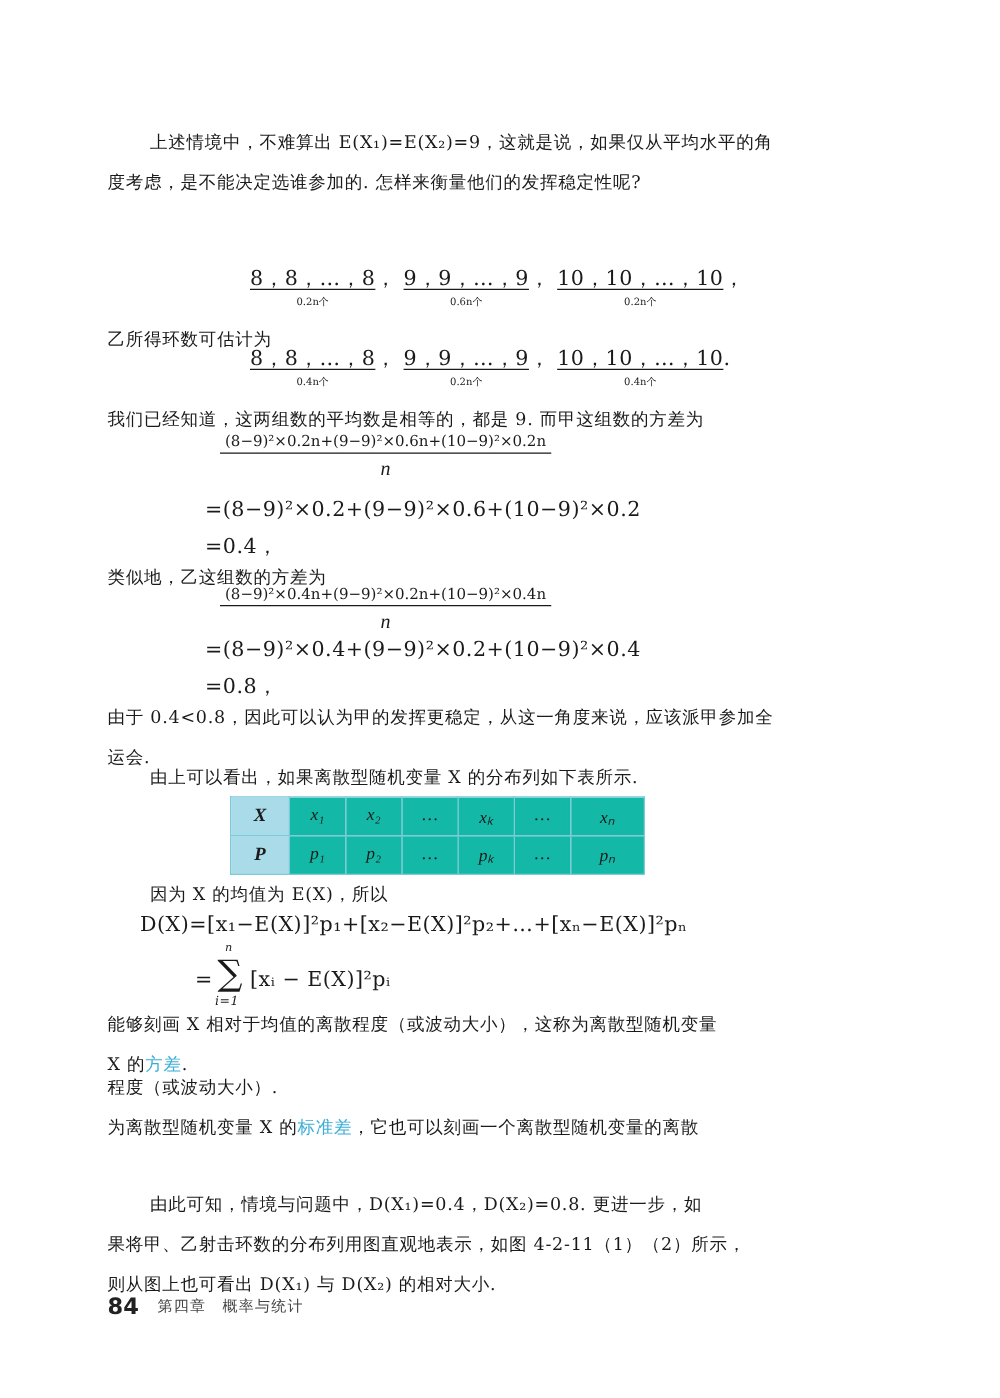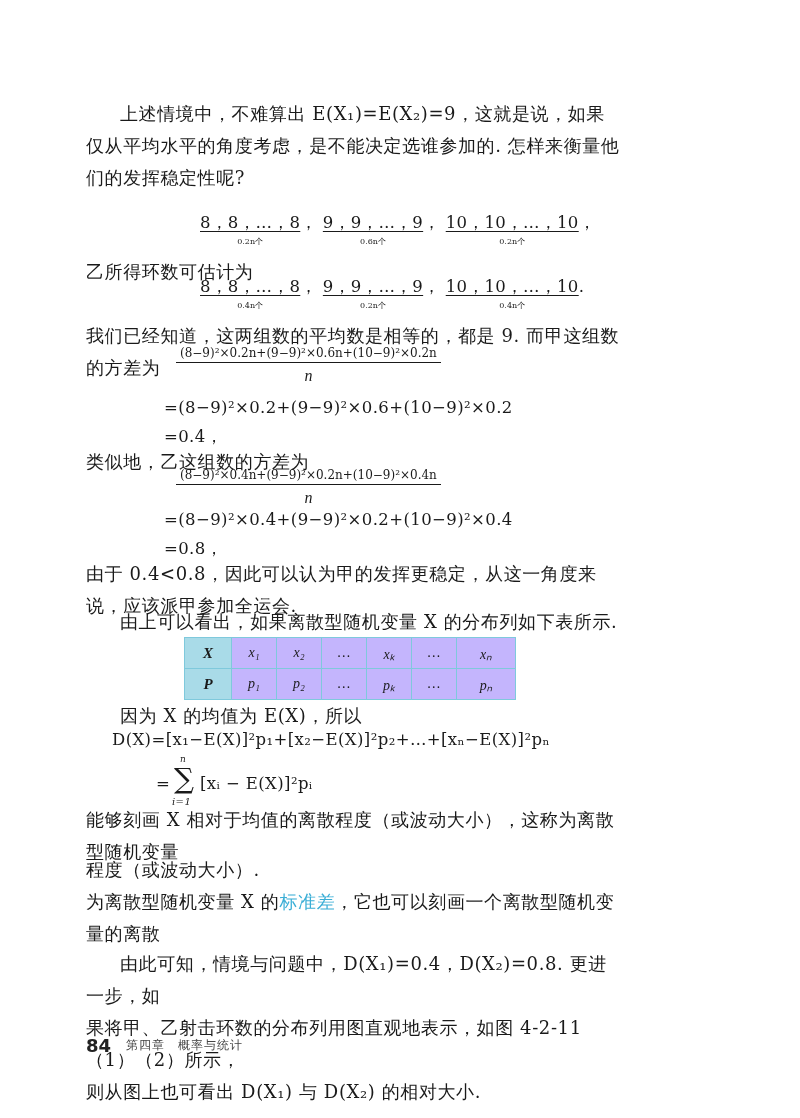--- a/index.html
+++ b/index.html
@@ -1,30 +1,30 @@
 <!DOCTYPE html>
 <html><head>
 <meta charset="utf-8">
 <style>
   html, body { margin:0; padding:0; background:#ffffff; }
   body { width:800px; height:1118px; position:relative; overflow:hidden;
          font-family:"DejaVu Serif", "Liberation Serif", serif; color:#1a1a1a; }
   .page { position:absolute; left:0; top:0; width:800px; height:1118px; }
-  .p { position:absolute; left:86px; width:536px; font-size:18px; line-height:32px; letter-spacing:0.6px; }
+  .p { position:absolute; left:86px; width:536px; font-size:14px; line-height:32px; letter-spacing:0.6px; }
   .line { position:absolute; font-size:16.5px; white-space:nowrap; letter-spacing:0.4px; }
   .ind { text-indent:34px; }
   .kw { color:#3aaed6; }
   .brace-group { display:inline-block; position:relative; text-align:center; }
   .brace-group .seq { text-decoration:underline; text-underline-offset:3px; }
   .brace-group .cnt { position:absolute; left:0; right:0; top:24px; font-size:8px; text-align:center; letter-spacing:0; }
   .frac { position:absolute; text-align:center; }
   .frac .num { border-bottom:1.2px solid #1a1a1a; padding:0 4px 2px 4px; font-size:12px; white-space:nowrap; }
   .frac .den { font-size:16px; font-style:italic; font-family:"Liberation Serif", serif; padding-top:4px; }
   table.dist { position:absolute; left:184px; top:637px; border-collapse:collapse; font-family:"Liberation Serif", serif; }
-  table.dist td { border:1.5px solid #7fc9dc; height:28px; text-align:center; font-size:14px; font-style:italic; background:#c4b5fd; }
+  table.dist td { border:1.5px solid #7fc9dc; height:28px; text-align:center; font-size:14px; font-style:italic; background:#14b8a6; }
   table.dist td.hdr { background:#a9dbe8; width:44px; font-size:15px; font-weight:bold; }
   table.dist td.c { width:42px; }
   table.dist td.cw { width:56px; }
   .footer-num { position:absolute; left:86px; top:1035px; font-family:"DejaVu Sans", sans-serif; font-size:18px; font-weight:bold; color:#222; }
   .footer-title { position:absolute; left:126px; top:1037px; font-size:12px; color:#444; letter-spacing:1px; }
   .sum { position:absolute; }
 </style>
 </head>
 <body>
 
@@ -99,20 +99,21 @@
   <div class="sum" style="left:156px; top:758px;">
     <span class="line" style="left:0; top:16px;">=</span>
     <span class="line" style="left:24px; top:-4px; font-size:9px; font-style:italic;">n</span>
     <span class="line" style="left:18px; top:4px; font-size:28px;">∑</span>
     <span class="line" style="left:16px; top:38px; font-size:10px; font-style:italic;">i=1</span>
     <span class="line" style="left:44px; top:16px;">[xᵢ − E(X)]²pᵢ</span>
   </div>
 
   <div class="p" style="top:804px;">
     <div>能够刻画 X 相对于均值的离散程度（或波动大小），这称为离散型随机变量</div>
+    <div><span>X 的</span><span class="kw">方差</span><span>.</span></div>
   </div>
 
   <div class="p" style="top:854px;">
     <div>程度（或波动大小）.</div>
     <div><span>为离散型随机变量 X 的</span><span class="kw">标准差</span><span>，它也可以刻画一个离散型随机变量的离散</span></div>
   </div>
 
   <div class="p" style="top:948px;">
     <div class="ind">由此可知，情境与问题中，D(X₁)=0.4，D(X₂)=0.8. 更进一步，如</div>
     <div>果将甲、乙射击环数的分布列用图直观地表示，如图 4-2-11（1）（2）所示，</div>

